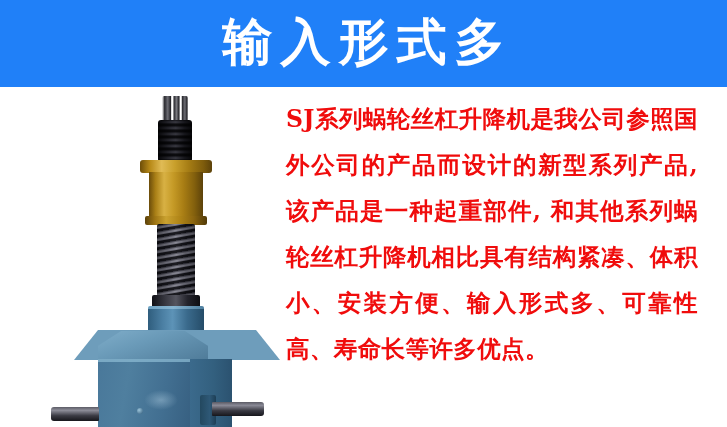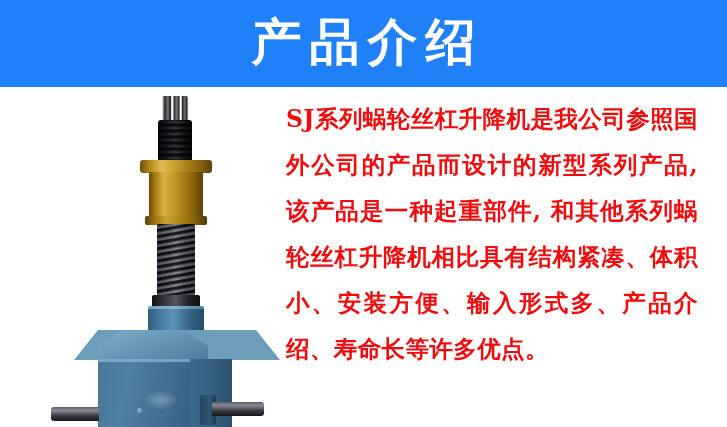--- a/index.html
+++ b/index.html
@@ -286,21 +286,21 @@
     text-justify: inter-character;
     white-space: pre-wrap;
   }
 </style>
 </head>
 <body>
 
 <div class="page">
 
   <div class="header-band"></div>
-  <div class="header-title">产品介绍</div>
+  <div class="header-title">输入形式多</div>
 
   <div class="product-figure">
     <div class="rod-tips"></div>
     <div class="rod-upper"></div>
     <div class="collar-flange"></div>
     <div class="collar-body"></div>
     <div class="collar-base"></div>
     <div class="rod-lower"></div>
     <div class="neck-nut"></div>
     <div class="neck-top"></div>
@@ -312,15 +312,15 @@
     <div class="box-edge-hi"></div>
     <div class="box-sheen"></div>
     <div class="box-bolt b1"></div>
 
     <div class="shaft-boss"></div>
     <div class="shaft-left"></div>
     <div class="shaft-right"></div>
 
   </div>
 
-  <div class="copy">SJ系列蜗轮丝杠升降机是我公司参照国外公司的产品而设计的新型系列产品, 该产品是一种起重部件, 和其他系列蜗轮丝杠升降机相比具有结构紧凑、体积小、安装方便、输入形式多、产品介绍、寿命长等许多优点。</div>
+  <div class="copy">SJ系列蜗轮丝杠升降机是我公司参照国外公司的产品而设计的新型系列产品, 该产品是一种起重部件, 和其他系列蜗轮丝杠升降机相比具有结构紧凑、体积小、安装方便、输入形式多、可靠性高、寿命长等许多优点。</div>
 
 </div>
 
 </body></html>

